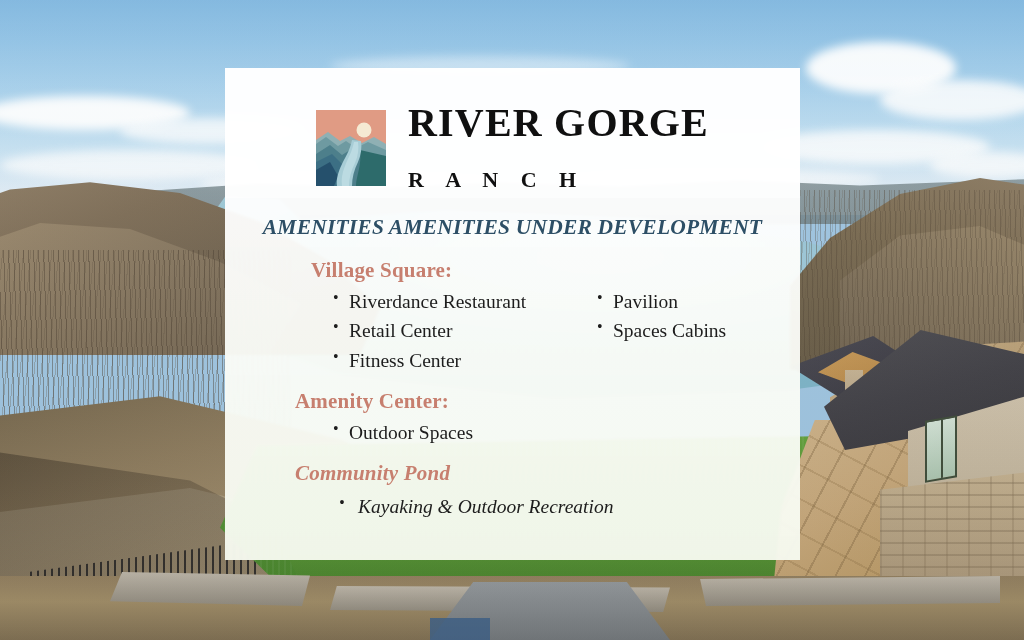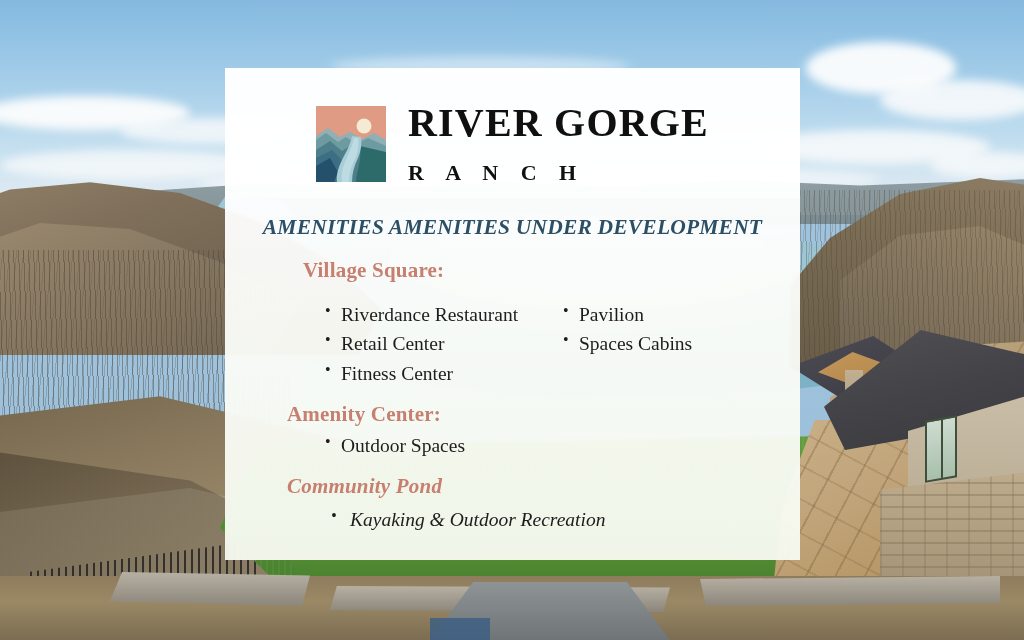--- a/index.html
+++ b/index.html
@@ -300,42 +300,42 @@
     letter-spacing: 1.2px;
     color: #101010;
     line-height: 1.05;
   }
   .logo-sub {
     font-family: "Liberation Serif", "DejaVu Serif", serif;
     font-weight: 700;
     font-size: 22px;
     letter-spacing: 8.5px;
     color: #101010;
-    margin-top: 16px;
+    margin-top: 23px;
   }
 
   
   .section-title {
     position: absolute;
     left: 0; top: 147px;
     width: 100%;
     text-align: center;
     font-family: "Liberation Serif", "DejaVu Serif", serif;
     font-style: italic;
     font-weight: 700;
     font-size: 21.5px;
     letter-spacing: 0.2px;
     color: #2d4f66;
     white-space: nowrap;
   }
 
   
   .content {
     position: absolute;
-    left: 62px; top: 190px;
+    left: 70px; top: 190px;
     width: 500px;
   }
 
   .group-head {
     font-family: "Liberation Serif", "DejaVu Serif", serif;
     font-weight: 700;
     font-size: 21px;
     color: #c77f6f;
     letter-spacing: .2px;
   }
@@ -358,23 +358,23 @@
   ul.items li::before {
     content: "\2022";
     position: absolute;
     left: 0; top: -1px;
     font-size: 16px;
     color: #1d1d1d;
   }
 
   .two-col {
     display: flex;
-    gap: 10px;
+    gap: 36px;
     margin-left: 38px;
-    margin-top: 13px;
+    margin-top: 0;
   }
   .two-col .col-a { width: 228px; }
   .two-col .col-b { width: 190px; }
 
   .block-amenity { margin-top: 14px; }
   .block-amenity ul.items { margin-left: 38px; }
 
   .block-pond { margin-top: 14px; font-style: italic; }
   .block-pond ul.items { margin-left: 44px; margin-top: 6px; }
   .block-pond ul.items li { padding-left: 19px; }

